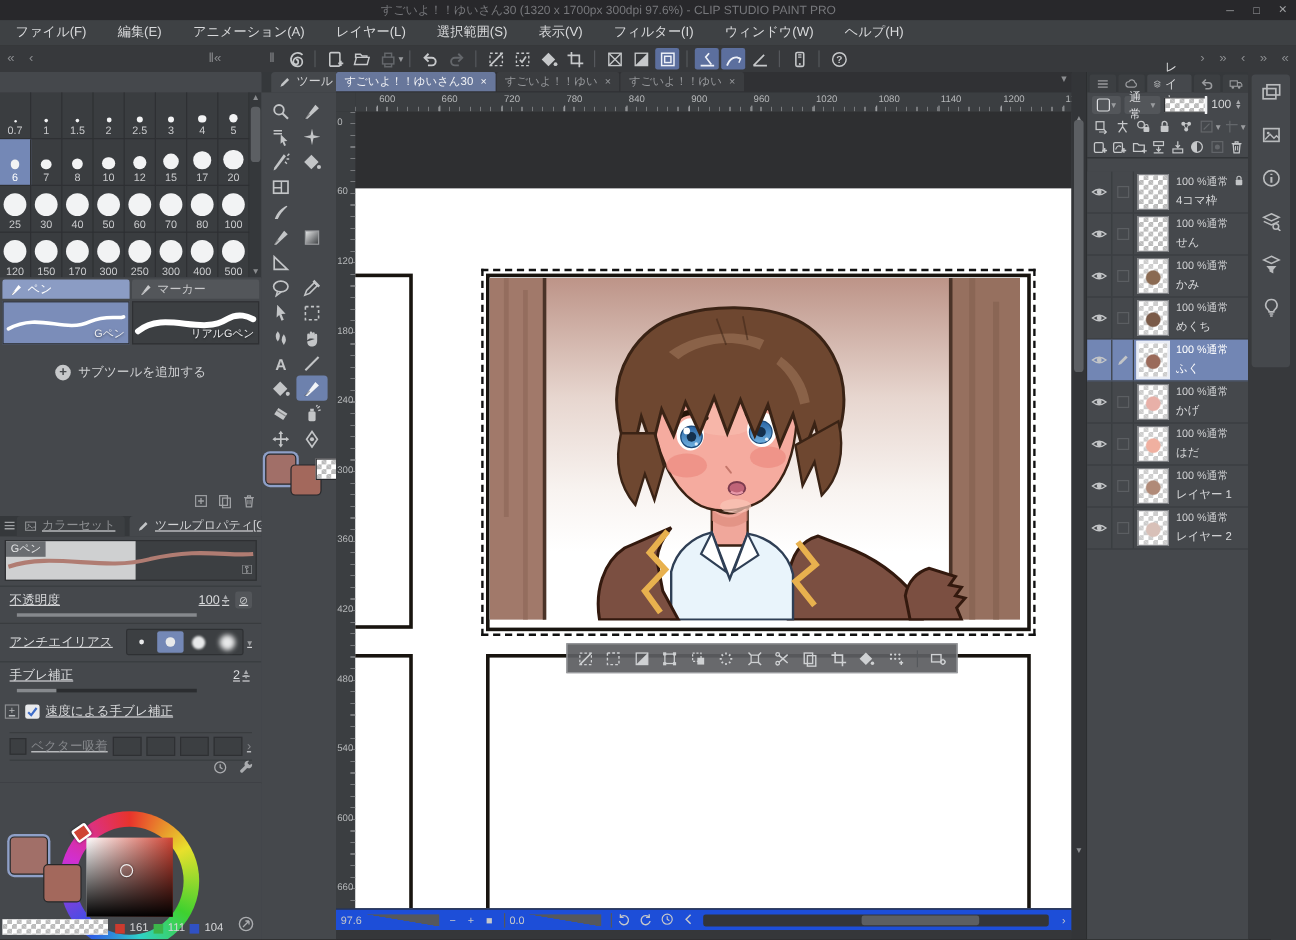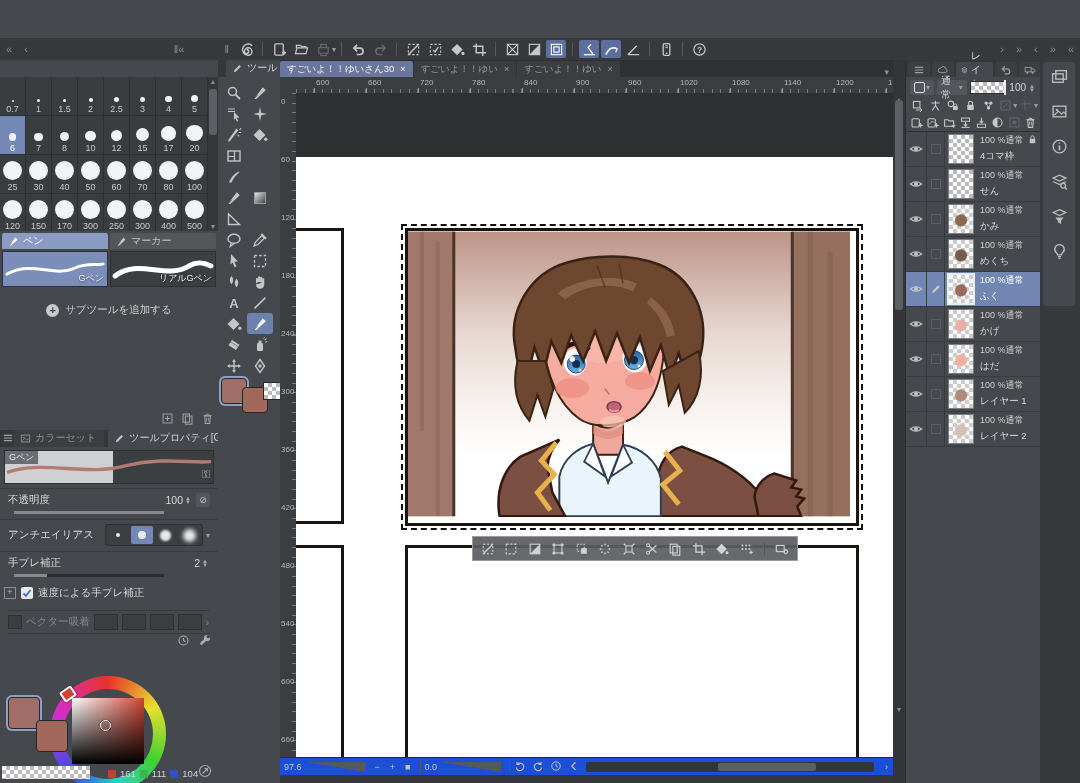--- a/index.html
+++ b/index.html
@@ -92,39 +92,39 @@
   .huemark{position:absolute;left:61px;top:36px;width:10px;height:8px;background:#cf4434;border:2px solid #fff;
            border-radius:2px;transform:rotate(-35deg);box-shadow:0 0 2px #0009;}
   .svmark{position:absolute;left:100px;top:68px;width:9px;height:9px;border:1.6px solid #eee;border-radius:50%;
           box-shadow:0 0 2px #0008;}
   .fgsw{position:absolute;left:8px;top:45px;width:30px;height:30px;border-radius:4px;background:#a16f68;
         border:1px solid #272829;box-shadow:0 0 0 2px #8fa0c8;}
   .bgsw{position:absolute;left:36px;top:68px;width:30px;height:30px;border-radius:4px;background:#a3685c;border:1px solid #272829;}
   .checker{background-image:linear-gradient(45deg,#bbb 25%,transparent 25%,transparent 75%,#bbb 75%),
            linear-gradient(45deg,#bbb 25%,transparent 25%,transparent 75%,#bbb 75%);
            background-size:8px 8px;background-position:0 0,4px 4px;background-color:#fff;}
-  .rgbrow{position:absolute;left:108px;bottom:4px;display:flex;align-items:center;gap:4px;font-size:9.5px;color:#d4d5d7;}
+  .rgbrow{position:absolute;left:96px;bottom:4px;display:flex;align-items:center;gap:4px;font-size:9.5px;color:#d4d5d7;}
   .rgbchip{width:8px;height:8px;display:inline-block;}
   .colfoot{position:absolute;right:6px;bottom:3px;color:#aaacaf;}
   .colhead-ics{display:flex;gap:14px;margin-left:14px;align-items:center;color:#8f9194;}
   
   #toolstrip{left:218px;top:60px;width:62px;height:723px;background:#45484c;border-right:1px solid #2c2e30;}
   #toolgrid{position:absolute;left:3px;top:22px;display:grid;grid-template-columns:26px 26px;grid-auto-rows:21px;}
   .tcell{display:flex;align-items:center;justify-content:center;border-radius:3px;}
   .tcell svg{color:#c3c5c7;}
   .tcell.sel{background:#6d81ad;}
   .tcell.sel svg{color:#f2f4f8;}
   #stripcolors{position:absolute;left:2px;top:318px;width:58px;height:46px;}
   .fg2{position:absolute;left:1px;top:0;width:24px;height:24px;border-radius:4px;background:#a16f68;
        border:1px solid #26272a;box-shadow:0 0 0 2px #8fa0c8;}
   .bg2{position:absolute;left:22px;top:9px;width:24px;height:24px;border-radius:4px;background:#a3685c;border:1px solid #26272a;}
   .tr2{position:absolute;left:43px;top:4px;width:16px;height:16px;border:1px solid #26272a;}
   
   #canvascol{left:280px;top:60px;width:613px;height:723px;background:#303134;}
-  #doctabs{position:absolute;left:0;top:0;width:613px;height:17px;background:#303134;display:flex;align-items:flex-end;}
+  #doctabs{position:absolute;left:0;top:0;width:613px;height:17px;background:#303134;display:flex;align-items:flex-start;}
   .dtab{height:16px;display:flex;align-items:center;gap:6px;padding:0 7px;font-size:9.5px;background:#3b3d40;
         color:#97999c;margin-right:1px;border-radius:2px 2px 0 0;white-space:nowrap;}
   .dtab.on{background:#68779b;color:#f2f3f6;}
   .dtab .x{font-size:9px;color:inherit;}
   .dtabmore{margin-left:auto;color:#8b8d90;font-size:9px;padding:0 4px;}
   #hruler{position:absolute;left:16px;top:17px;width:597px;height:16px;background:#3b3e41;overflow:hidden;
           border-bottom:1px solid #27282a;
           background-image:repeating-linear-gradient(90deg,#77797c 0 1px,transparent 1px 8.66px);
           background-size:100% 4px;background-position:0 100%;background-repeat:no-repeat;}
   .hlab{position:absolute;top:1px;font-size:8px;color:#b6b8ba;}
@@ -161,21 +161,21 @@
   #rightcol{left:905px;top:60px;width:135px;height:723px;background:#45484c;border-left:1px solid #2c2e30;}
   #ltabs{height:17px;background:#35383b;display:flex;align-items:flex-end;gap:2px;padding-left:2px;}
   .ltab{height:15px;display:flex;align-items:center;gap:3px;padding:0 5px;border-radius:2px 2px 0 0;background:#3c3f42;color:#9a9c9f;}
   .ltab.on{background:#45484c;color:#d8d9db;font-size:10px;}
   .lctrl{display:flex;align-items:center;gap:3px;padding:3px 4px 2px 4px;}
   .dd{height:15px;background:#53565a;border-radius:2px;display:flex;align-items:center;gap:3px;padding:0 4px;font-size:10px;color:#dcdde0;}
   .opalbar{width:40px;height:11px;position:relative;border:1px solid #2e3033;}
   .opalbar .cursor{position:absolute;right:-1px;top:-2px;width:2px;height:15px;background:#f0f1f3;}
   .lic{display:flex;align-items:center;gap:1px;padding:1px 3px;}
   .lic .cbtn{width:16px;height:15px;}
-  #layerlist{position:absolute;left:0;top:72px;width:135px;bottom:0;background:#45484c;}
+  #layerlist{position:absolute;left:0;top:83px;width:135px;bottom:0;background:#45484c;}
   .lrow{height:34px;display:flex;align-items:stretch;border-bottom:1px solid #393c3f;position:relative;}
   .lrow .eyec{width:20px;display:flex;align-items:center;justify-content:center;border-right:1px solid #393c3f;}
   .lrow .edc{width:17px;display:flex;align-items:center;justify-content:center;border-right:1px solid #393c3f;}
   .lrow .edc .mini{width:8px;height:8px;border:1px solid #5b5e62;}
   .lrow .thc{width:32px;display:flex;align-items:center;justify-content:center;}
   .lthumb{width:24px;height:28px;border:1px solid #7c7e82;}
   .lrow .txt{flex:1;padding:2px 0 0 3px;overflow:hidden;}
   .lrow .l1{font-size:9px;color:#cfd0d2;display:flex;align-items:center;gap:3px;white-space:nowrap;}
   .lrow .l2{font-size:9.5px;color:#dadbdd;margin-top:3px;white-space:nowrap;}
   .lrow.sel{background:#7286b4;}
@@ -542,21 +542,38 @@
       <path d="M6.5 12.8 h3 M7 14.4 h2" stroke="currentColor" stroke-width="1.2"></path>
     </symbol>
   <symbol id="sym-plus-box" viewBox="0 0 16 16">
       <rect x="2.5" y="2.5" width="11" height="11" fill="none" stroke="currentColor" stroke-width="1.2"></rect>
       <path d="M8 5 V11 M5 8 H11" stroke="currentColor" stroke-width="1.4"></path>
     </symbol>
 </svg>
 
 <div id="app">
 
-
+  <div id="titlebar" class="abs">
+    <span id="title">すごいよ！！ゆいさん30 (1320 x 1700px 300dpi 97.6%) - CLIP STUDIO PAINT PRO</span>
+    <span class="winbtn">─</span>
+    <span class="winbtn">□</span>
+    <span class="winbtn">✕</span>
+  </div>
+
+  <div id="menubar" class="abs">
+      <span class="mitem">ファイル(F)</span>
+      <span class="mitem">編集(E)</span>
+      <span class="mitem">アニメーション(A)</span>
+      <span class="mitem">レイヤー(L)</span>
+      <span class="mitem">選択範囲(S)</span>
+      <span class="mitem">表示(V)</span>
+      <span class="mitem">フィルター(I)</span>
+      <span class="mitem">ウィンドウ(W)</span>
+      <span class="mitem">ヘルプ(H)</span>
+    </div>
 
   <div id="cmdbar" class="abs">
       <span class="carr">«</span>
       <span class="carr" style="margin-right: 110px;">‹</span>
       <span class="carr" style="margin-left: 24px;">‖«</span>
       <span class="carr" style="margin-left: 28px;">‖</span>
       <div class="cbtn">
         <svg width="15" height="15" class="ic">
           <use href="#sym-clip-studio-logo"></use>
         </svg>
@@ -839,21 +856,21 @@
           </svg></span>
         <span><svg width="13" height="13" class="ic">
             <use href="#sym-copy"></use>
           </svg></span>
         <span><svg width="13" height="13" class="ic">
             <use href="#sym-trash"></use>
           </svg></span>
       </div>
   </div>
 
-  <div class="panel" id="p-prop" style="left:0;top:430px;width:218px;height:222px;">
+  <div class="panel" id="p-prop" style="left:0;top:430px;width:218px;height:222px;text-decoration:underline;">
     <div class="phead">
       <span class="pburger"><svg width="12" height="12" style="color:#9fa1a4">
             <use href="#sym-hamburger"></use>
           </svg></span>
       <div class="ptab inactive" style="margin-left:14px;">
         <svg width="11" height="11" style="color:#8f9194">
             <use href="#sym-material"></use>
           </svg>
         <span>カラーセット</span>
       </div>

